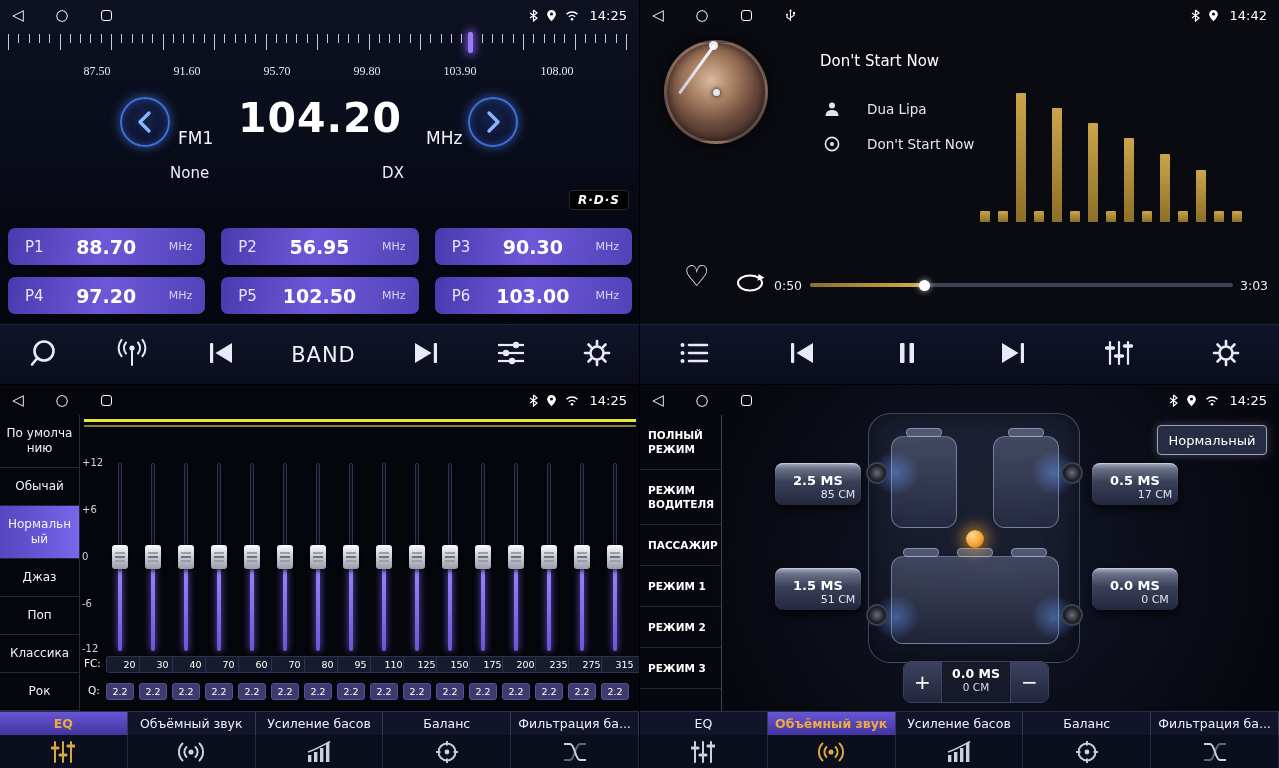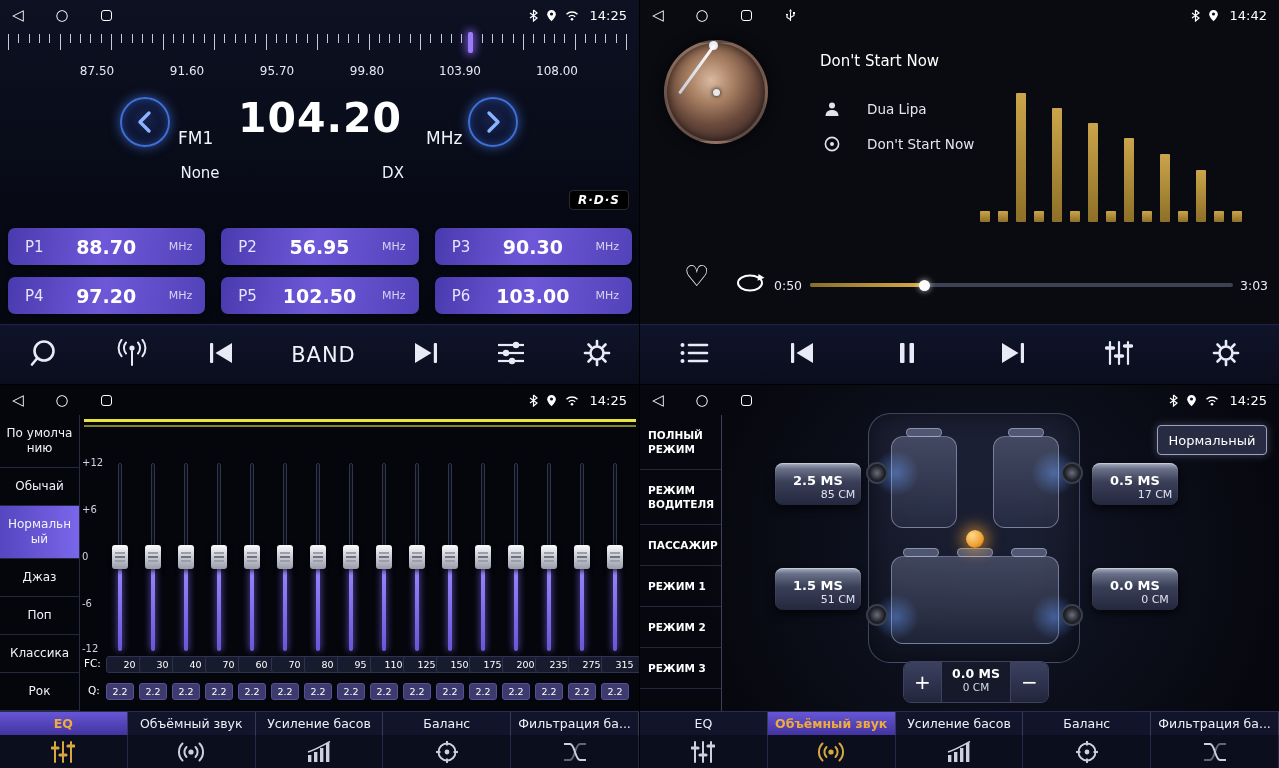--- a/index.html
+++ b/index.html
@@ -19,27 +19,27 @@
   .sb-sq{width:11px;height:11px;border:1.5px solid #fff;border-radius:3px;display:inline-block;}
   .sb-right{display:flex;gap:8px;align-items:center;}
   .sb-time{color:#fff;font-size:13px;margin-left:3px;}
   .sbi{display:block;}
 
   
   #radio-ruler{position:absolute;left:8px;top:34px;width:624px;height:24px;}
   #radio-ruler .tick{position:absolute;top:0;width:1px;background:#c6cad8;}
   #radio-indicator{position:absolute;left:468px;top:32px;width:5px;height:21px;border-radius:2px;background:#9b7bf6;box-shadow:0 0 9px 2px rgba(140,100,250,.8);}
   #radio-scale{position:absolute;left:0;top:64px;width:640px;height:16px;}
-  .scale-label{position:absolute;width:56px;text-align:center;font-size:12px;color:#e6e9f4;}
+  .scale-label{position:absolute;width:56px;text-align:center;font-size:12px;color:#e6e9f4;font-family:Liberation Serif, serif;}
   .chev{position:absolute;width:50px;height:50px;border-radius:50%;background:radial-gradient(circle at 50% 42%,#17234c 0%,#0a102a 75%);border:2px solid #3f6fd8;box-shadow:0 0 12px rgba(63,111,216,.75), inset 0 0 9px rgba(63,111,216,.5);display:flex;align-items:center;justify-content:center;}
   #tune-down{left:120px;top:97px;} #tune-up{left:468px;top:97px;}
   .band-label{position:absolute;left:178px;top:128px;font-size:17px;color:#f2f4fc;}
   .freq-big{position:absolute;left:235px;top:94px;width:170px;text-align:center;font-size:41px;font-weight:bold;color:#ffffff;letter-spacing:1px;}
   .freq-unit{position:absolute;left:426px;top:128px;font-size:17px;color:#f2f4fc;}
-  .pty{position:absolute;left:170px;top:164px;width:60px;text-align:center;font-size:15px;color:#eef1fa;}
+  .pty{position:absolute;left:170px;top:164px;width:60px;font-size:15px;color:#eef1fa;}
   .dx{position:absolute;left:376px;top:164px;width:34px;text-align:center;font-size:15px;color:#eef1fa;}
   .rds-badge{position:absolute;right:10px;top:190px;background:#000;border:1px solid #2a2a2a;border-radius:4px;color:#fff;font-size:12px;font-style:italic;font-weight:bold;padding:2px 8px;letter-spacing:1px;}
   #radio-presets{position:absolute;left:8px;top:228px;width:624px;display:grid;grid-template-columns:repeat(3,1fr);gap:12px 16px;}
   .preset{height:37px;border-radius:7px;background:linear-gradient(100deg,#4a3aae 0%,#6e58d8 48%,#5242b8 100%);box-shadow:0 2px 6px rgba(0,0,0,.55);display:flex;align-items:center;color:#fff;}
   .p-num{font-size:15px;padding-left:17px;color:#e7e4ff;}
   .p-freq{flex:1;text-align:center;font-size:19px;font-weight:bold;}
   .p-unit{font-size:11px;padding-right:13px;color:#d6d4f0;}
   .toolbar{position:absolute;left:0;right:0;top:324px;height:60px;background:linear-gradient(180deg,#10142a,#0a0d1c);border-top:1px solid #1d2342;display:flex;align-items:center;justify-content:space-around;z-index:4;}
   .band-btn{font-size:21px;letter-spacing:1px;color:#f0f2fa;}
 

